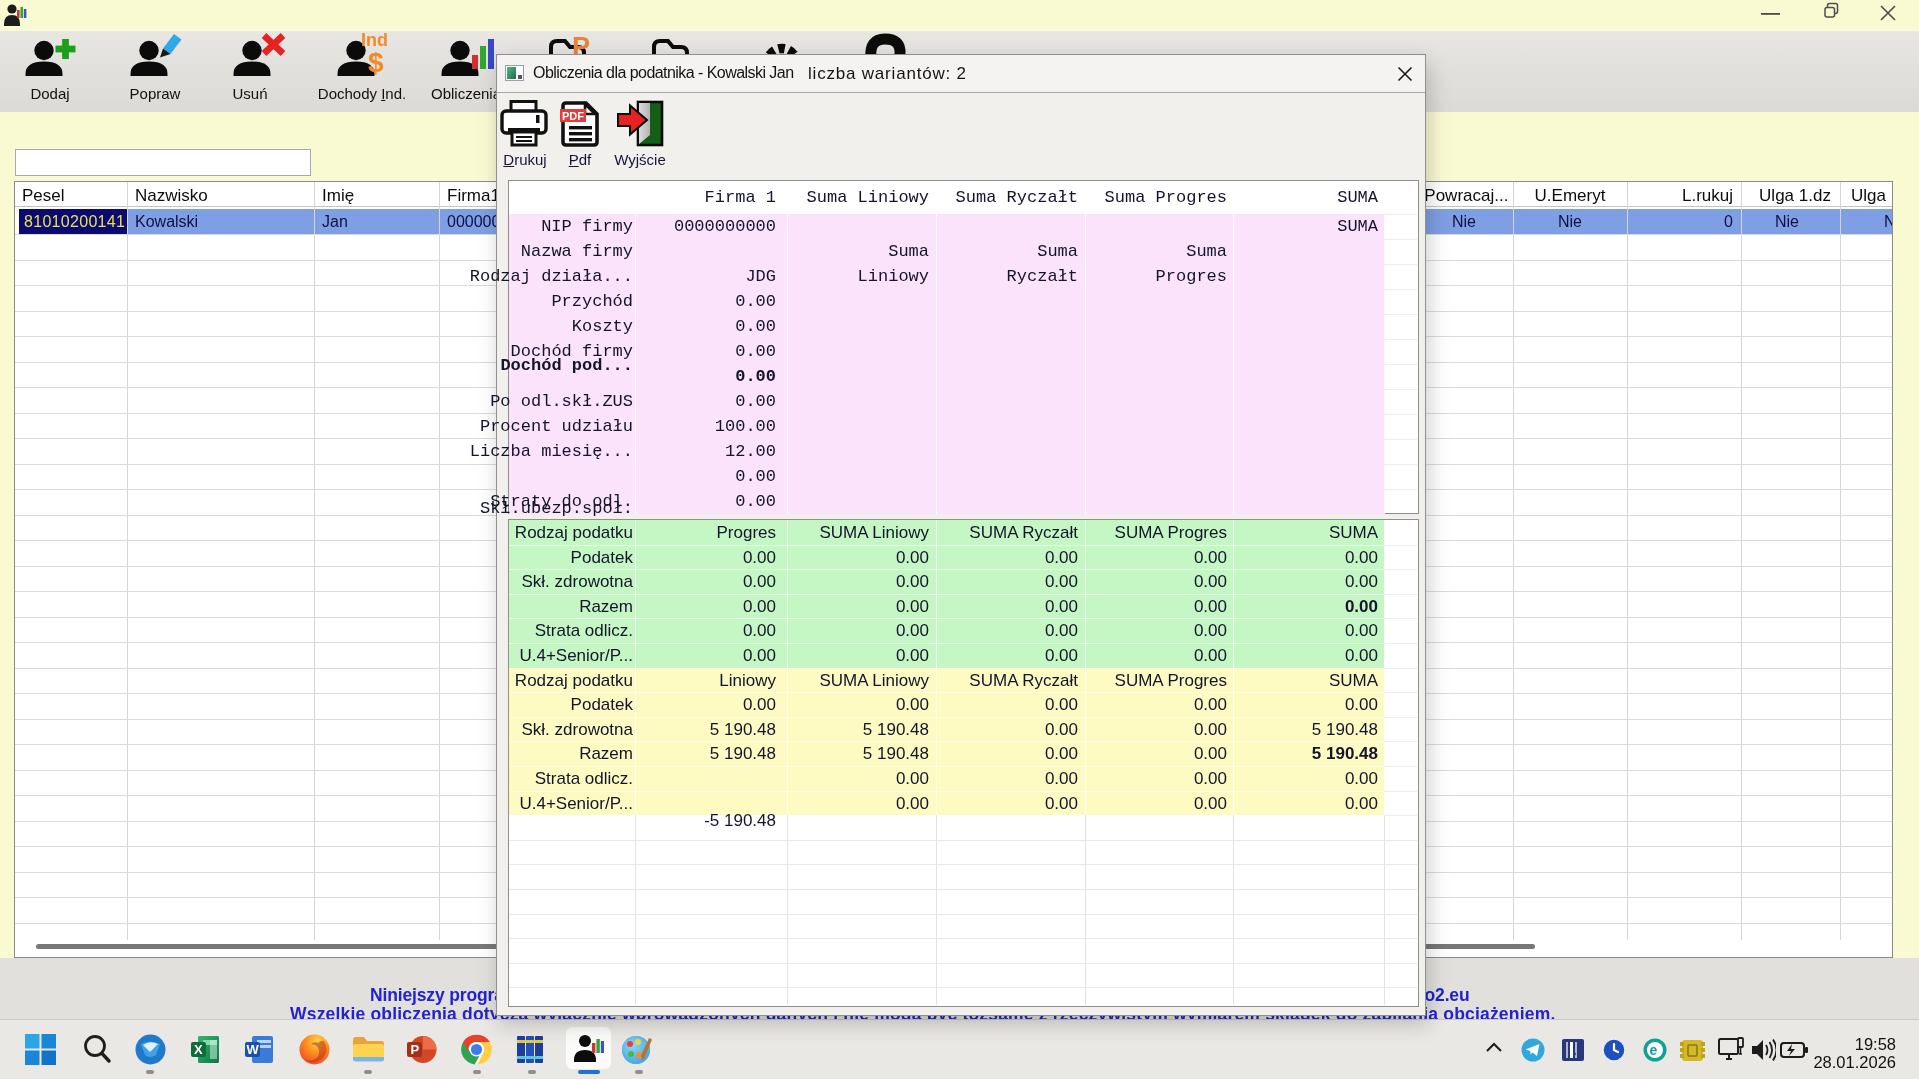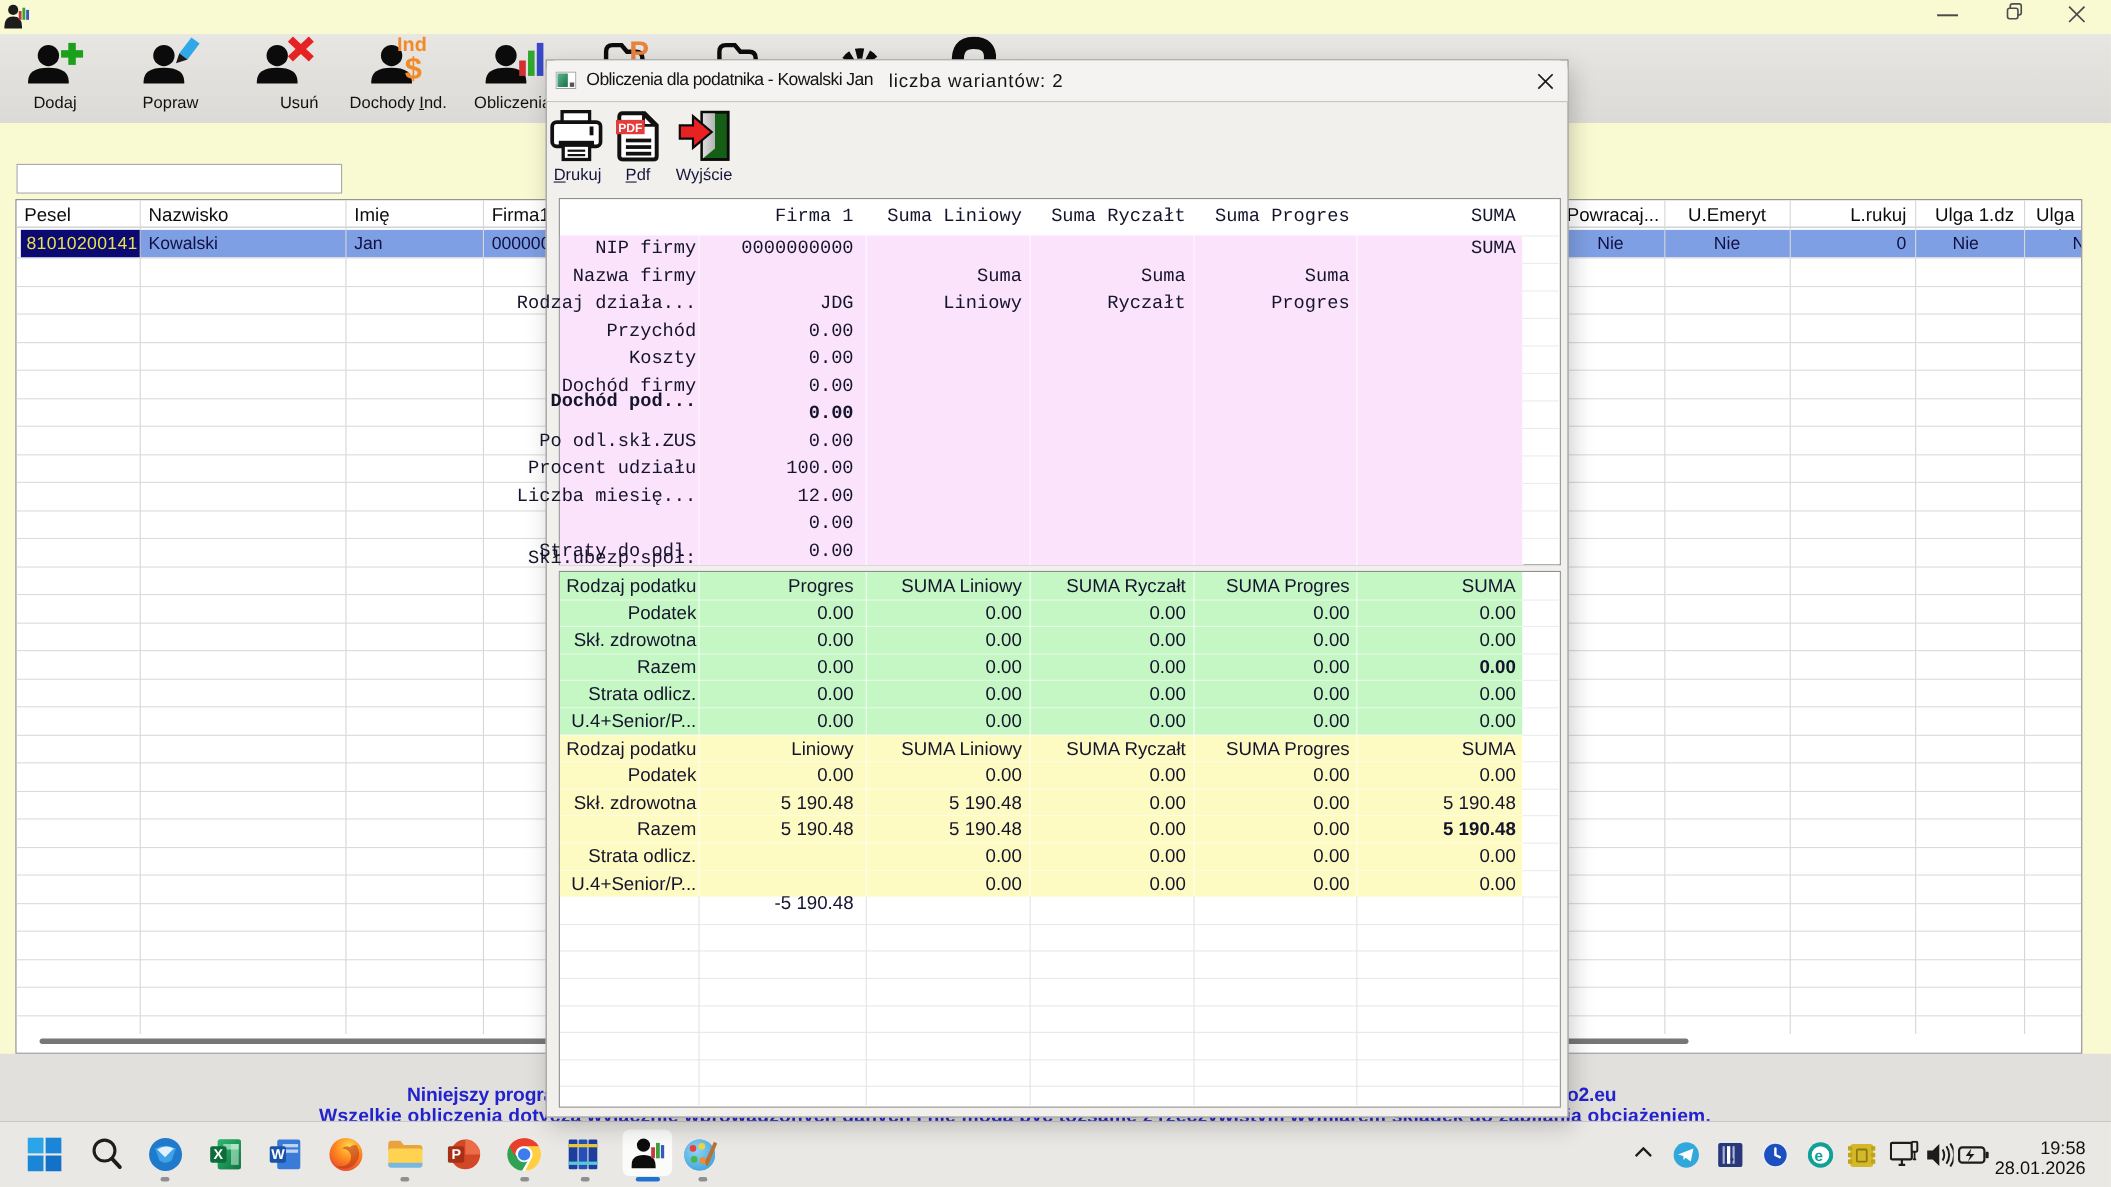--- a/index.html
+++ b/index.html
@@ -70,21 +70,21 @@
       <path d="M48 17.5 L59 3 L66.5 8.5 L55.5 23 Z" fill="#2FA8E8"></path>
       <path d="M48 17.5 L55.5 23 L45 26.5 Z" fill="#1a1a1a"></path>
     </svg>
     <div class="tblabel" style="left:115px;top:53.5px;width:80px">Popraw</div>
 
     <svg class="abs" style="left:218px;top:0px" width="80" height="54" viewBox="0 0 80 54">
       <circle cx="34" cy="19.5" r="9.7" fill="#0b0b0b"></circle>
       <path d="M15.5 45 v-2 q0 -12.5 18.5 -12.5 q18.5 0 18.5 12.5 v2 z" fill="#0b0b0b"></path>
       <path d="M46 4.5 l19 18 M65 4.5 l-19 18" stroke="#E62222" stroke-width="6.6"></path>
     </svg>
-    <div class="tblabel" style="left:232px;top:53.5px;width:80px">Usuń</div>
+    <div class="tblabel" style="left:210px;top:53.5px;width:80px">Usuń</div>
 
     <svg class="abs" style="left:322px;top:0px" width="90" height="54" viewBox="0 0 90 54">
       <circle cx="34" cy="19.5" r="9.7" fill="#0b0b0b"></circle>
       <path d="M15.5 45 v-2 q0 -12.5 18.5 -12.5 q18.5 0 18.5 12.5 v2 z" fill="#0b0b0b"></path>
       <text x="39" y="15" font-size="18" font-weight="bold" fill="#F28A28" font-family="Liberation Sans">Ind</text>
       <text x="46" y="41" font-size="28" font-weight="bold" fill="#F28A28" font-family="Liberation Sans">$</text>
     </svg>
     <div class="tblabel" style="left:312px;top:53.5px;width:100px">Dochody <u>I</u>nd.</div>
 
     <svg class="abs" style="left:426px;top:0px" width="90" height="54" viewBox="0 0 90 54">

